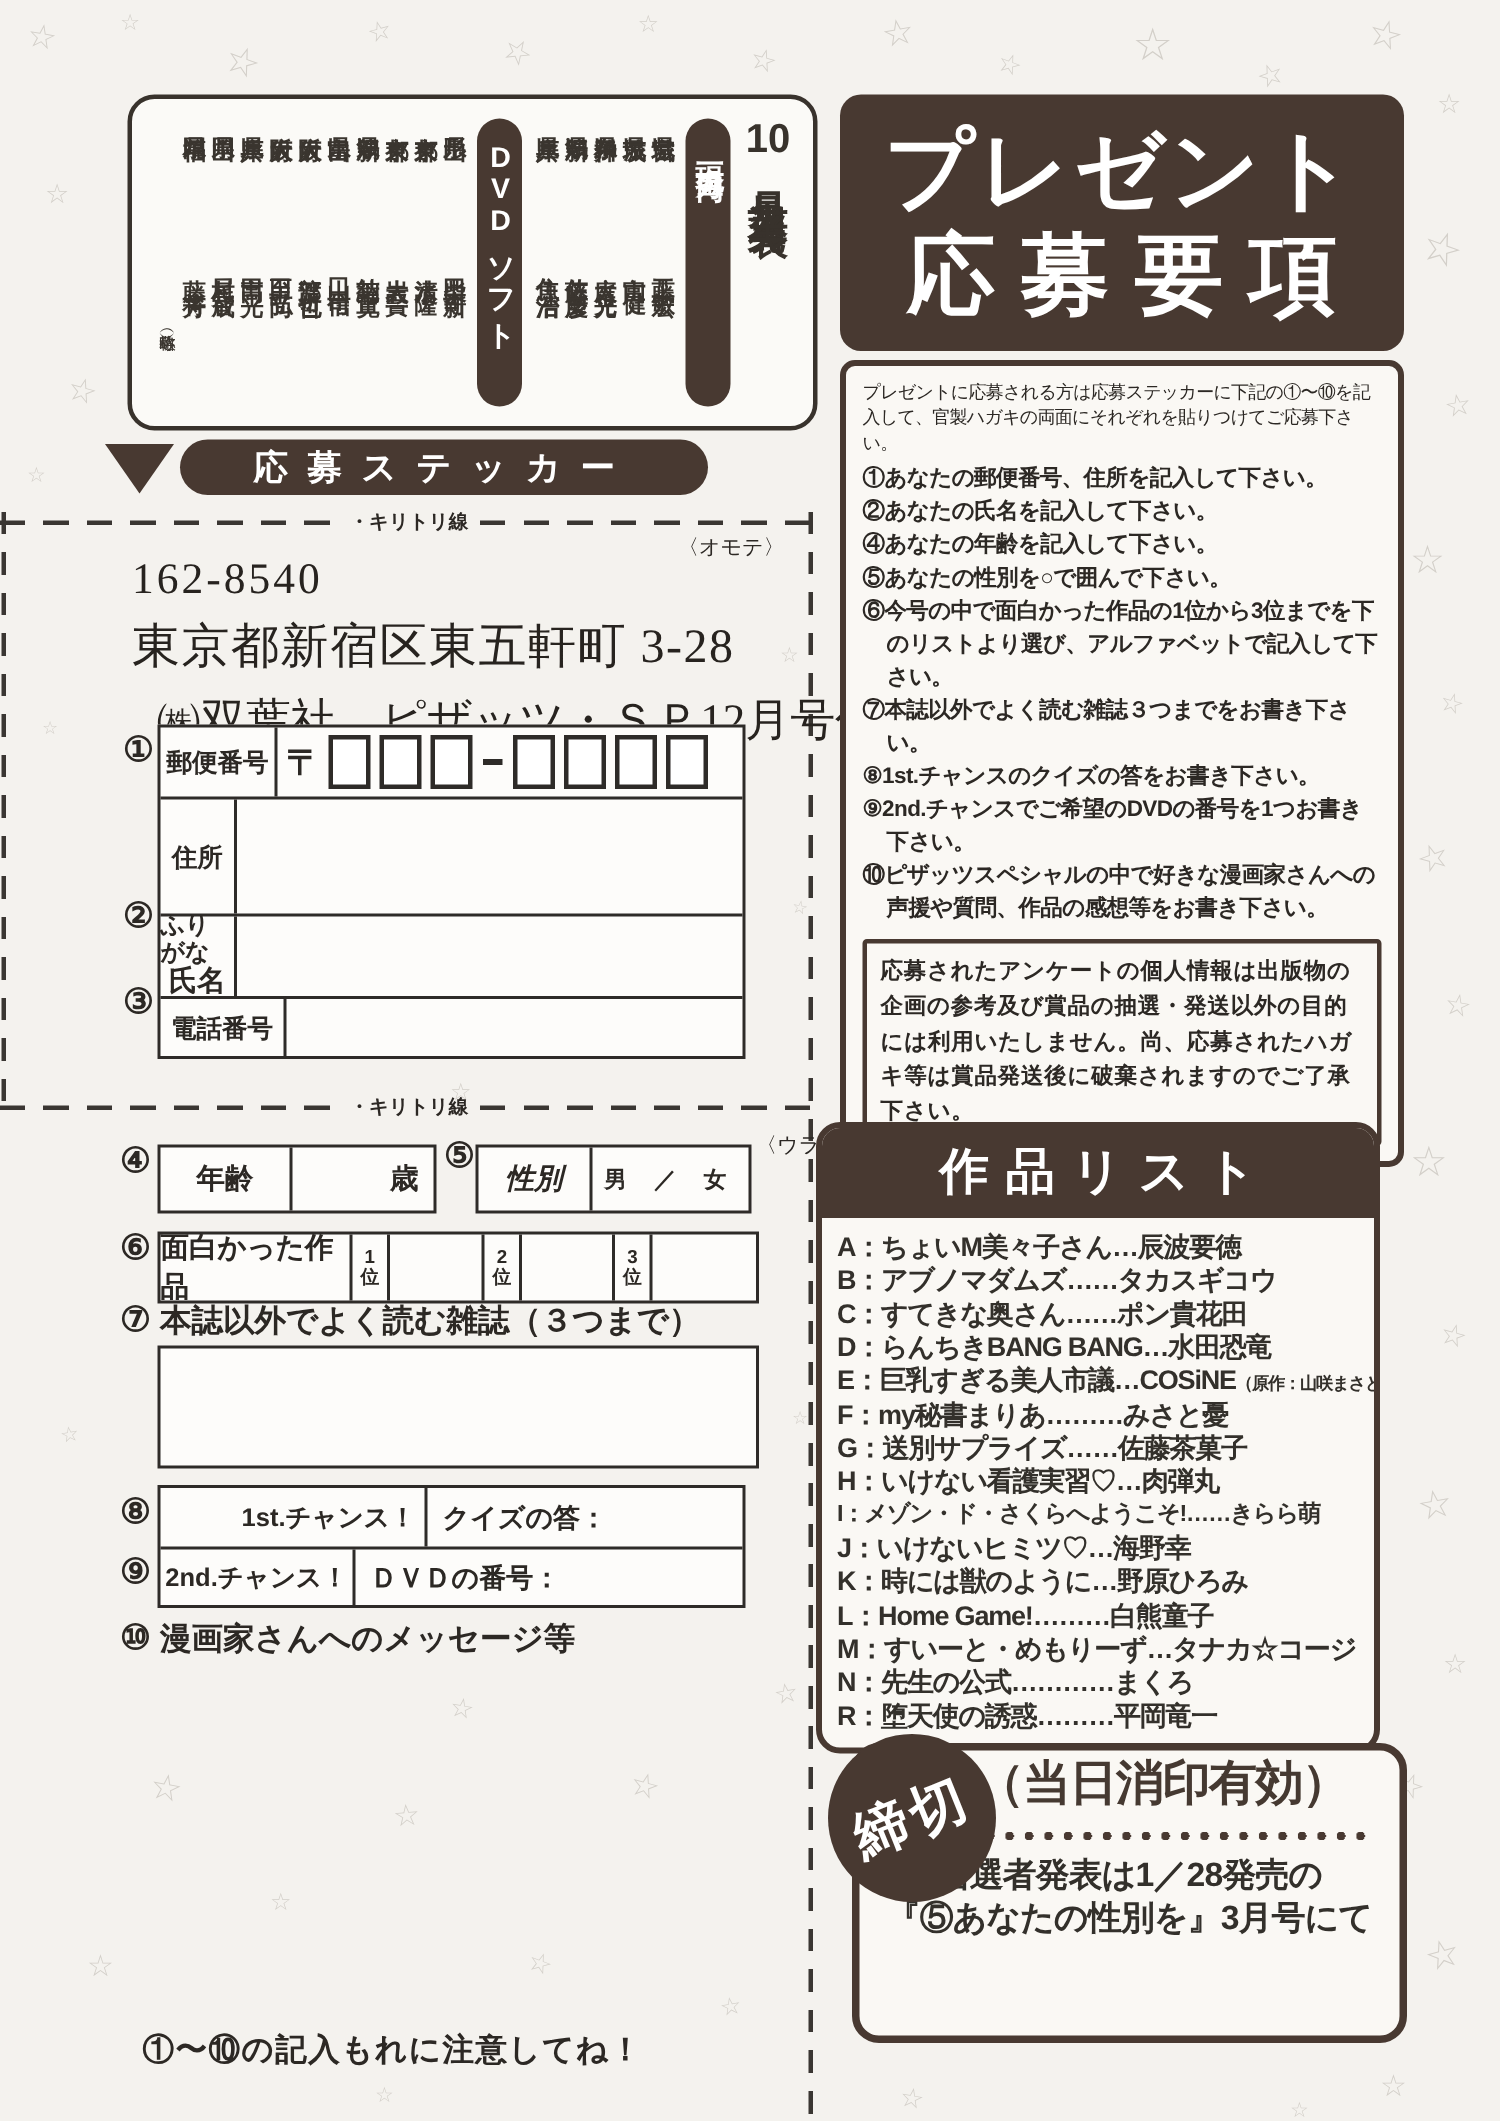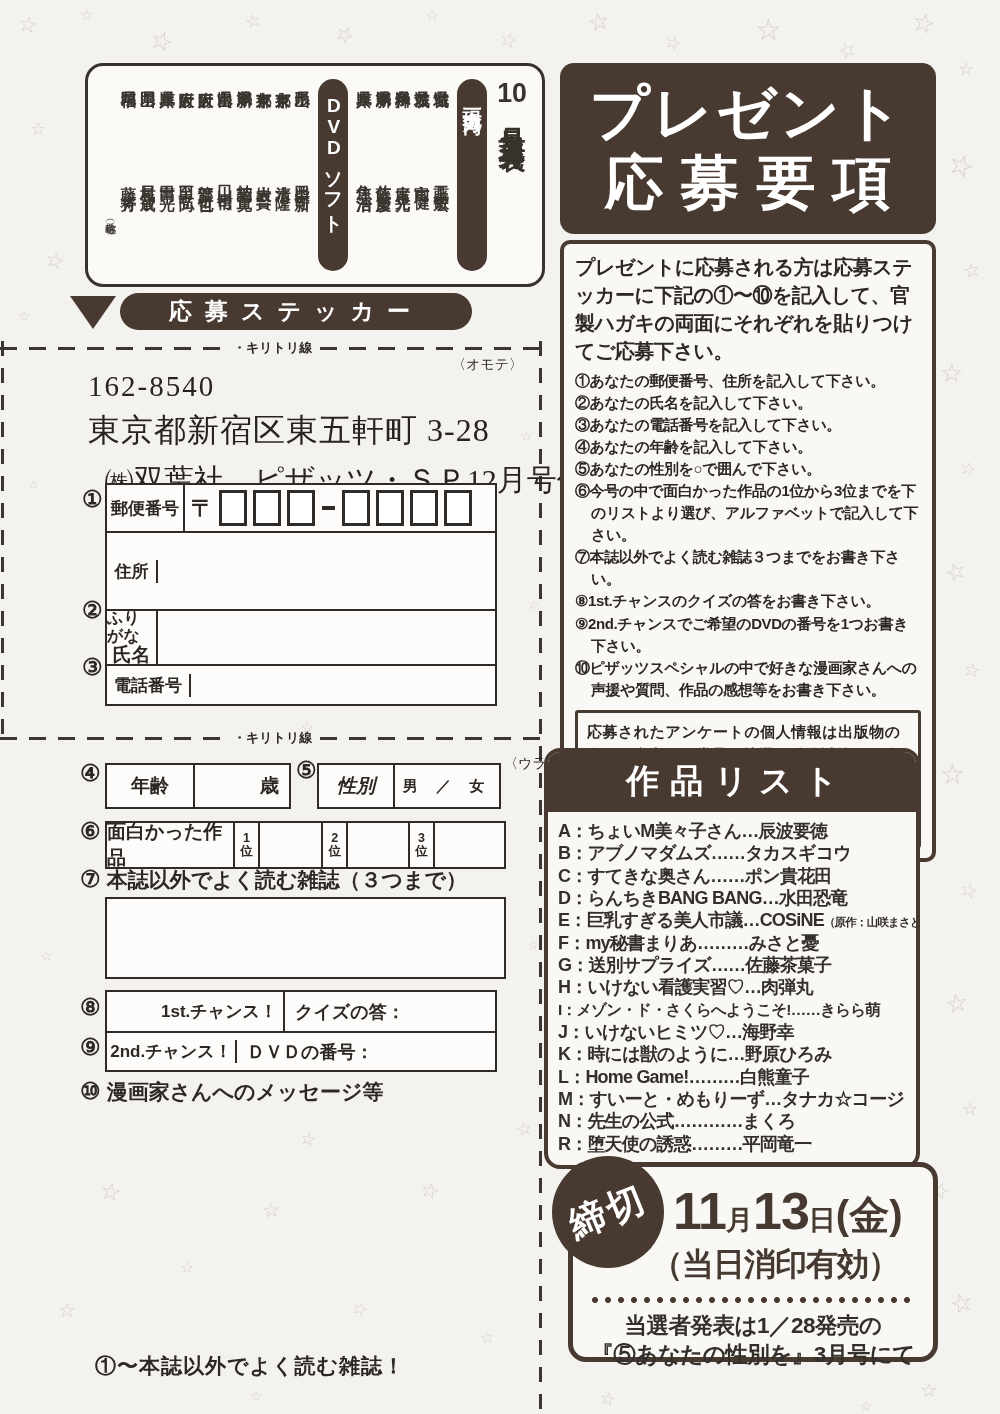--- a/index.html
+++ b/index.html
@@ -33,21 +33,21 @@
   .vdash{width:3px;background:repeating-linear-gradient(180deg,#3a3632 0 15px,transparent 15px 27px);}
   .side-label{font-size:14px;color:#2c2824;}
   
   #addr{left:88px;top:370px;font-family:"Liberation Serif",serif;color:#27231f;}
   #addr .a1{font-size:29px;letter-spacing:2px;}
   #addr .a2{font-size:32px;margin-top:6px;letter-spacing:1px;}
   #addr .a3{font-size:30px;margin-top:7px;margin-left:16px;}
   
   .tbl{background:#fdfcfa;border:2px solid #2e2b28;box-sizing:border-box;}
   .trow{display:flex;box-sizing:border-box;}
-  .trow + .trow{border-top:2px solid #2e2b28;align-items:center;}
+  .trow + .trow{border-top:2px solid #2e2b28;}
   .tcell{box-sizing:border-box;display:flex;align-items:center;justify-content:center;}
   .lbl{border-right:2px solid #2e2b28;font-size:17px;font-weight:600;flex:0 0 auto;}
   .val{flex:1;}
   .pbox{width:28px;height:36px;border:3px solid #2e2b28;margin:0 3px;background:#fff;box-sizing:border-box;}
   .pdash{width:13px;height:4px;background:#2e2b28;margin:0 4px;}
   .circ{font-size:23px;font-weight:600;color:#2c2824;}
   .furi{font-size:16px;line-height:1.1;}
   .nm{font-size:19px;font-weight:600;line-height:1.1;}
   .rank{flex:0 0 25px;border-right:2px solid #2e2b28;font-size:12.5px;font-weight:600;
     display:flex;flex-direction:column;align-items:center;justify-content:center;line-height:1.05;}
@@ -56,21 +56,21 @@
   .fieldtext{font-size:18px;font-weight:600;justify-content:flex-start;padding-left:10px;}
   .seclabel{font-size:21px;font-weight:600;display:flex;gap:6px;align-items:baseline;}
   #bottom-note{left:95px;top:1352px;font-size:21px;font-weight:600;letter-spacing:1px;}
   
   #guide-head{left:560px;top:63px;width:376px;height:171px;background:#483931;border-radius:14px;
     color:#fff;font-weight:800;text-align:center;display:flex;flex-direction:column;justify-content:center;}
   #guide-head .g1{font-size:59px;letter-spacing:3px;line-height:1.18;}
   #guide-head .g2{font-size:59px;letter-spacing:17px;line-height:1.18;text-indent:17px;}
   #guide-box{left:560px;top:240px;width:376px;border:4px solid #483931;border-radius:10px;
     background:#faf8f4;padding:9px 11px 10px;box-sizing:border-box;}
-  #guide-intro{font-size:20px;font-weight:bold;line-height:1.4;letter-spacing:-0.5px;}
+  #guide-intro{font-size:12px;font-weight:normal;line-height:1.4;letter-spacing:-0.5px;}
   .step{font-size:15px;font-weight:600;line-height:1.47;letter-spacing:-0.4px;
     padding-left:16px;text-indent:-16px;}
   #guide-steps{margin-top:5px;}
   #privacy{margin-top:9px;border:3px solid #483931;border-radius:3px;padding:8px 9px;
     font-family:"Liberation Serif",serif;font-weight:bold;font-size:15px;line-height:1.55;letter-spacing:0.5px;}
   #works{left:544px;top:748px;width:376px;border:4px solid #483931;border-radius:16px;
     background:#faf8f4;box-sizing:border-box;overflow:hidden;}
   #works-head{background:#483931;color:#fff;font-size:33px;font-weight:800;letter-spacing:11px;
     text-align:center;padding:7px 0 8px;text-indent:11px;}
   #works-list{padding:8px 10px 10px;}
@@ -290,33 +290,32 @@
           <span>ＤＶＤの番号：</span>
         </div>
     </div>
   </div>
 
   <div class="abs seclabel" style="left:80px;top:1078px;">
     <span class="circ">⑩</span>
     <span>漫画家さんへのメッセージ等</span>
   </div>
 
-  <div class="abs" id="bottom-note">①〜本誌以外でよく読む雑誌！</div>
+  <div class="abs" id="bottom-note">①〜⑩の記入もれに注意してね！</div>
 
   <div class="abs" id="guide-head">
     <div class="g1">プレゼント</div>
     <div class="g2">応募要項</div>
   </div>
 
   <div class="abs" id="guide-box">
     <div id="guide-intro">プレゼントに応募される方は応募ステッカーに下記の①〜⑩を記入して、官製ハガキの両面にそれぞれを貼りつけてご応募下さい。</div>
     <div id="guide-steps">
         <div class="step">①あなたの郵便番号、住所を記入して下さい。</div>
         <div class="step">②あなたの氏名を記入して下さい。</div>
-        <div class="step">③あなたの電話番号を記入して下さい。</div>
         <div class="step">④あなたの年齢を記入して下さい。</div>
         <div class="step">⑤あなたの性別を○で囲んで下さい。</div>
         <div class="step">⑥今号の中で面白かった作品の1位から3位までを下のリストより選び、アルファベットで記入して下さい。</div>
         <div class="step">⑦本誌以外でよく読む雑誌３つまでをお書き下さい。</div>
         <div class="step">⑧1st.チャンスのクイズの答をお書き下さい。</div>
         <div class="step">⑨2nd.チャンスでご希望のDVDの番号を1つお書き下さい。</div>
         <div class="step">⑩ピザッツスペシャルの中で好きな漫画家さんへの声援や質問、作品の感想等をお書き下さい。</div>
       </div>
     <div id="privacy">応募されたアンケートの個人情報は出版物の企画の参考及び賞品の抽選・発送以外の目的には利用いたしません。尚、応募されたハガキ等は賞品発送後に破棄されますのでご了承下さい。</div>
   </div>
@@ -336,27 +335,20 @@
         <div class="work-row"><span>J：いけないヒミツ♡…海野幸</span></div>
         <div class="work-row"><span>K：時には獣のように…野原ひろみ</span></div>
         <div class="work-row"><span>L：Home Game!………白熊童子</span></div>
         <div class="work-row"><span>M：すいーと・めもりーず…タナカ☆コージ</span></div>
         <div class="work-row"><span>N：先生の公式…………まくろ</span></div>
         <div class="work-row"><span>R：堕天使の誘惑………平岡竜一</span></div>
       </div>
   </div>
 
   <div class="abs" id="deadline">
-    <div id="dl-date">
-      <span class="big">11</span>
-        <span class="sm">月</span>
-        <span class="big">13</span>
-        <span class="sm">日</span>
-        <span class="dow">(金)</span>
-    </div>
     <div id="dl-valid">（当日消印有効）</div>
     <div id="dl-dots"></div>
     <div class="dl-a">当選者発表は1／28発売の</div>
     <div class="dl-a">『⑤あなたの性別を』3月号にて</div>
   </div>
   <div class="abs" id="stamp">
       <span>締切</span>
     </div>
 </div>
 

